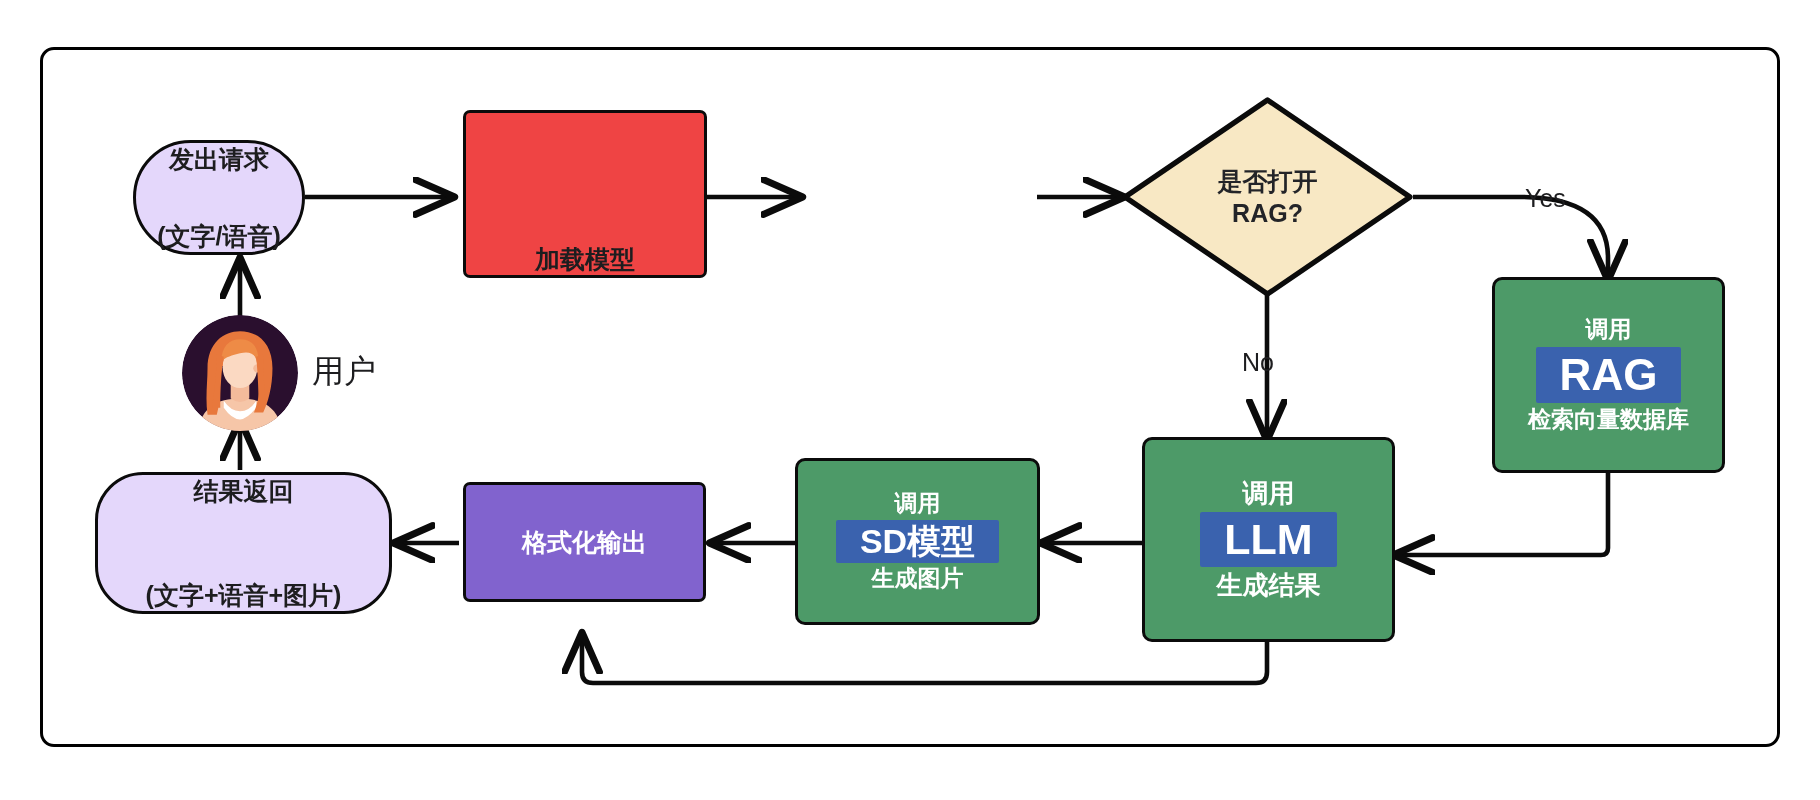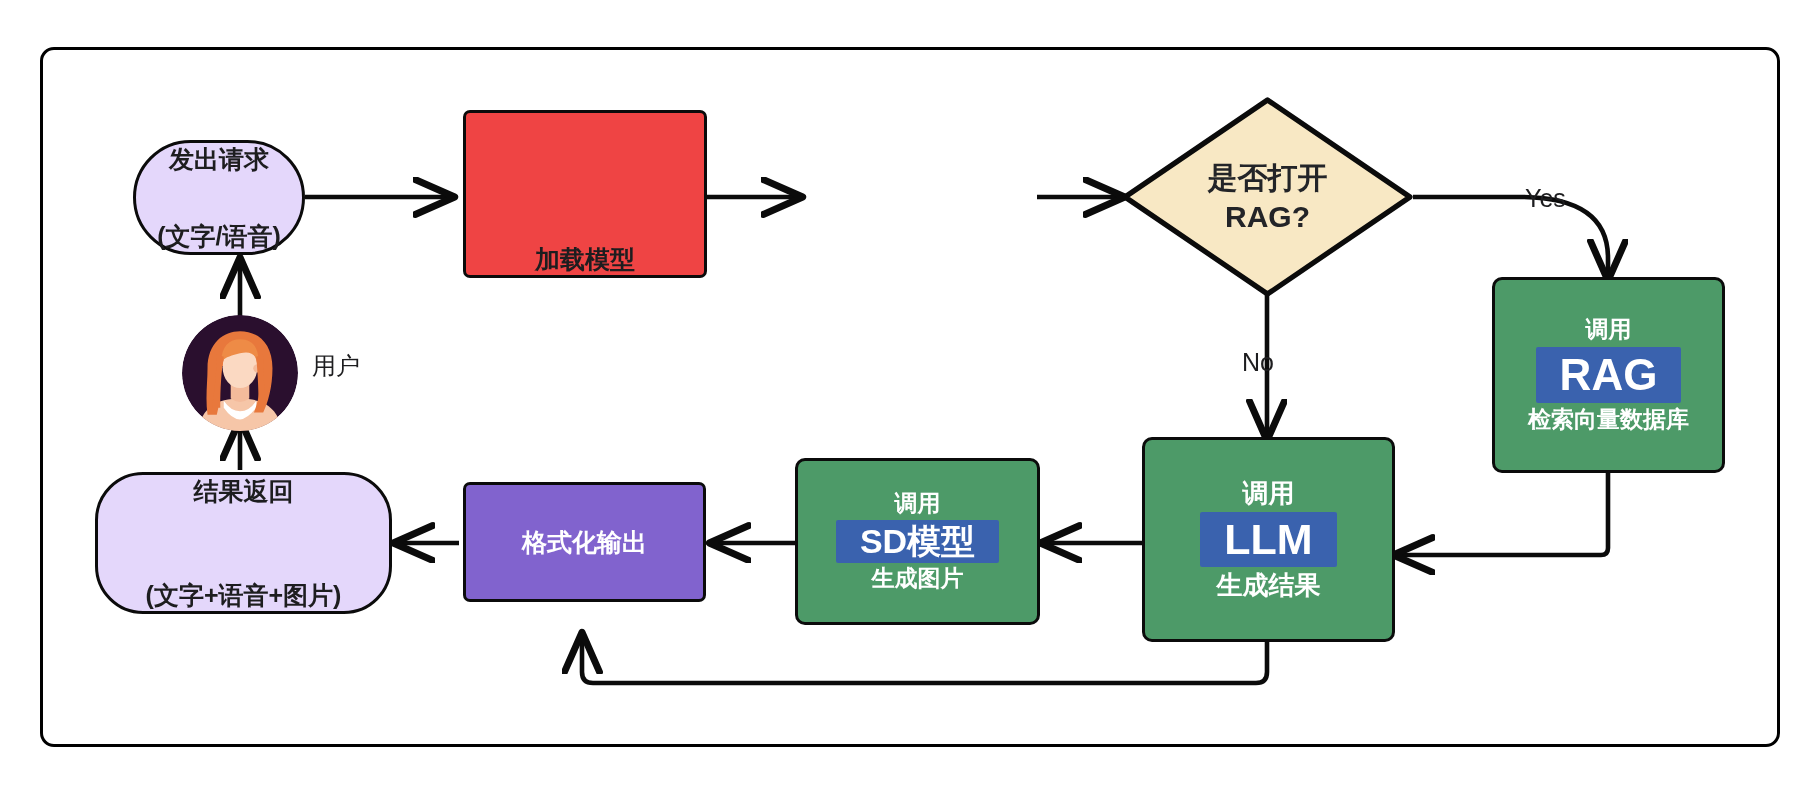--- a/index.html
+++ b/index.html
@@ -55,21 +55,21 @@
 
   
   .edge-label{
     position:absolute;font-size:25px;color:#1d1d1f;font-weight:400;
     white-space:nowrap;
   }
 
   
   .avatar{position:absolute;}
   .user-text{
-    position:absolute;font-size:24px;color:#1d1d1f;font-weight:400;
+    position:absolute;font-size:32px;color:#1d1d1f;font-weight:400;
     white-space:nowrap;
   }
 
   
   #wires{position:absolute;left:0;top:0;width:1820px;height:800px;overflow:visible;}
 </style>
 </head>
 <body>
 
 <div id="canvas">
@@ -117,21 +117,21 @@
 
   <div class="node rect fill-green-l" style="left:463px;top:110px;width:244px;height:168px;font-size:25px;">
     <span class="ln">加载模型</span>
   </div>
 
 
   <div class="diamond-wrap" style="left:1122px;top:97px;width:291px;height:200px;">
     <svg width="291" height="200" viewBox="0 0 291 200" xmlns="http://www.w3.org/2000/svg">
       <polygon points="145.5,3 288,100 145.5,197 3,100" fill="#f8e8c4" stroke="#0b0b0b" stroke-width="5.2" stroke-linejoin="round"></polygon>
     </svg>
-    <div class="diamond-label" style="font-size:30px;">
+    <div class="diamond-label" style="font-size:25px;">
       <span class="ln">是否打开</span>
       <span class="ln">RAG?</span>
     </div>
   </div>
 
   <div class="node rect fill-green-d" style="left:1492px;top:277px;width:233px;height:196px;font-size:23px;border-radius:10px;">
     <span class="ln">调用</span>
     <span class="ln chip" style="font-size:44px;margin:2px 0;">RAG</span>
     <span class="ln">检索向量数据库</span>
   </div>

